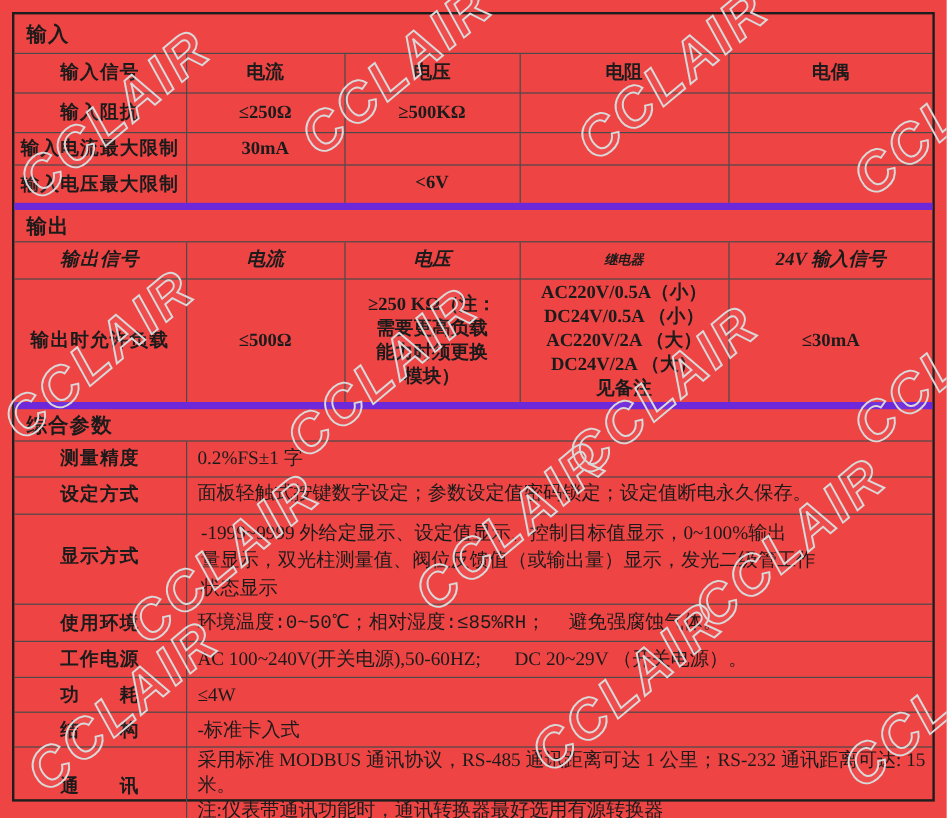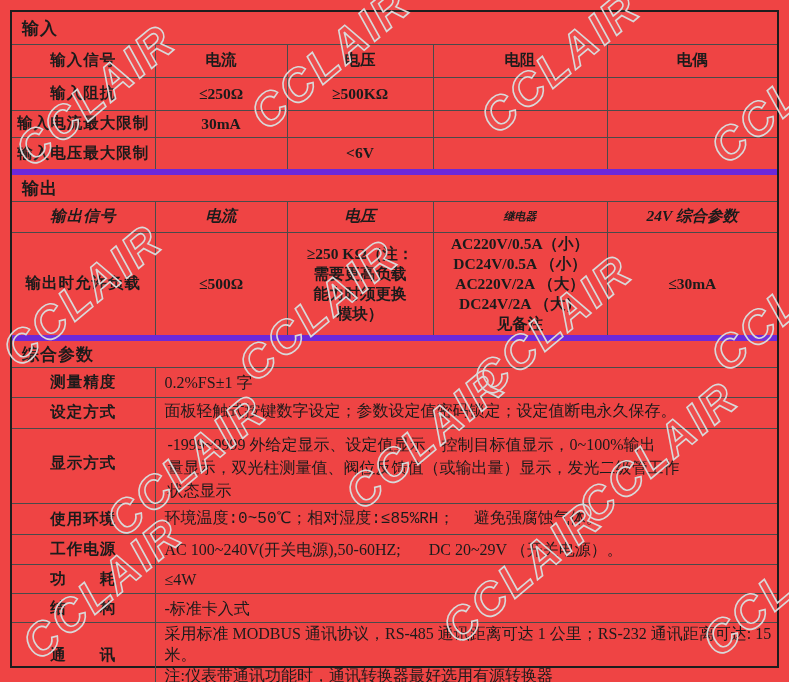--- a/index.html
+++ b/index.html
@@ -118,21 +118,21 @@
           <col style="width:146px">
           <col style="width:174px">
           <col>
         </colgroup>
       <tbody>
           <tr class="h30 smallhead">
         <td class="lab" style="font-size:15.5px">输出信号</td>
         <td style="font-size:15.5px">电流</td>
         <td style="font-size:15.5px">电压</td>
         <td style="font-size:11px">继电器</td>
-        <td>24V 综合参数</td>
+        <td>24V 输入信号</td>
       </tr>
       <tr class="h98">
         <td class="lab">输出时允许负载</td>
         <td>≤500Ω</td>
         <td class="pre">≥250 KΩ（注：
 需要更高负载
 能力时须更换
 模块）</td>
         <td class="pre">AC220V/0.5A（小）
 DC24V/0.5A （小）

